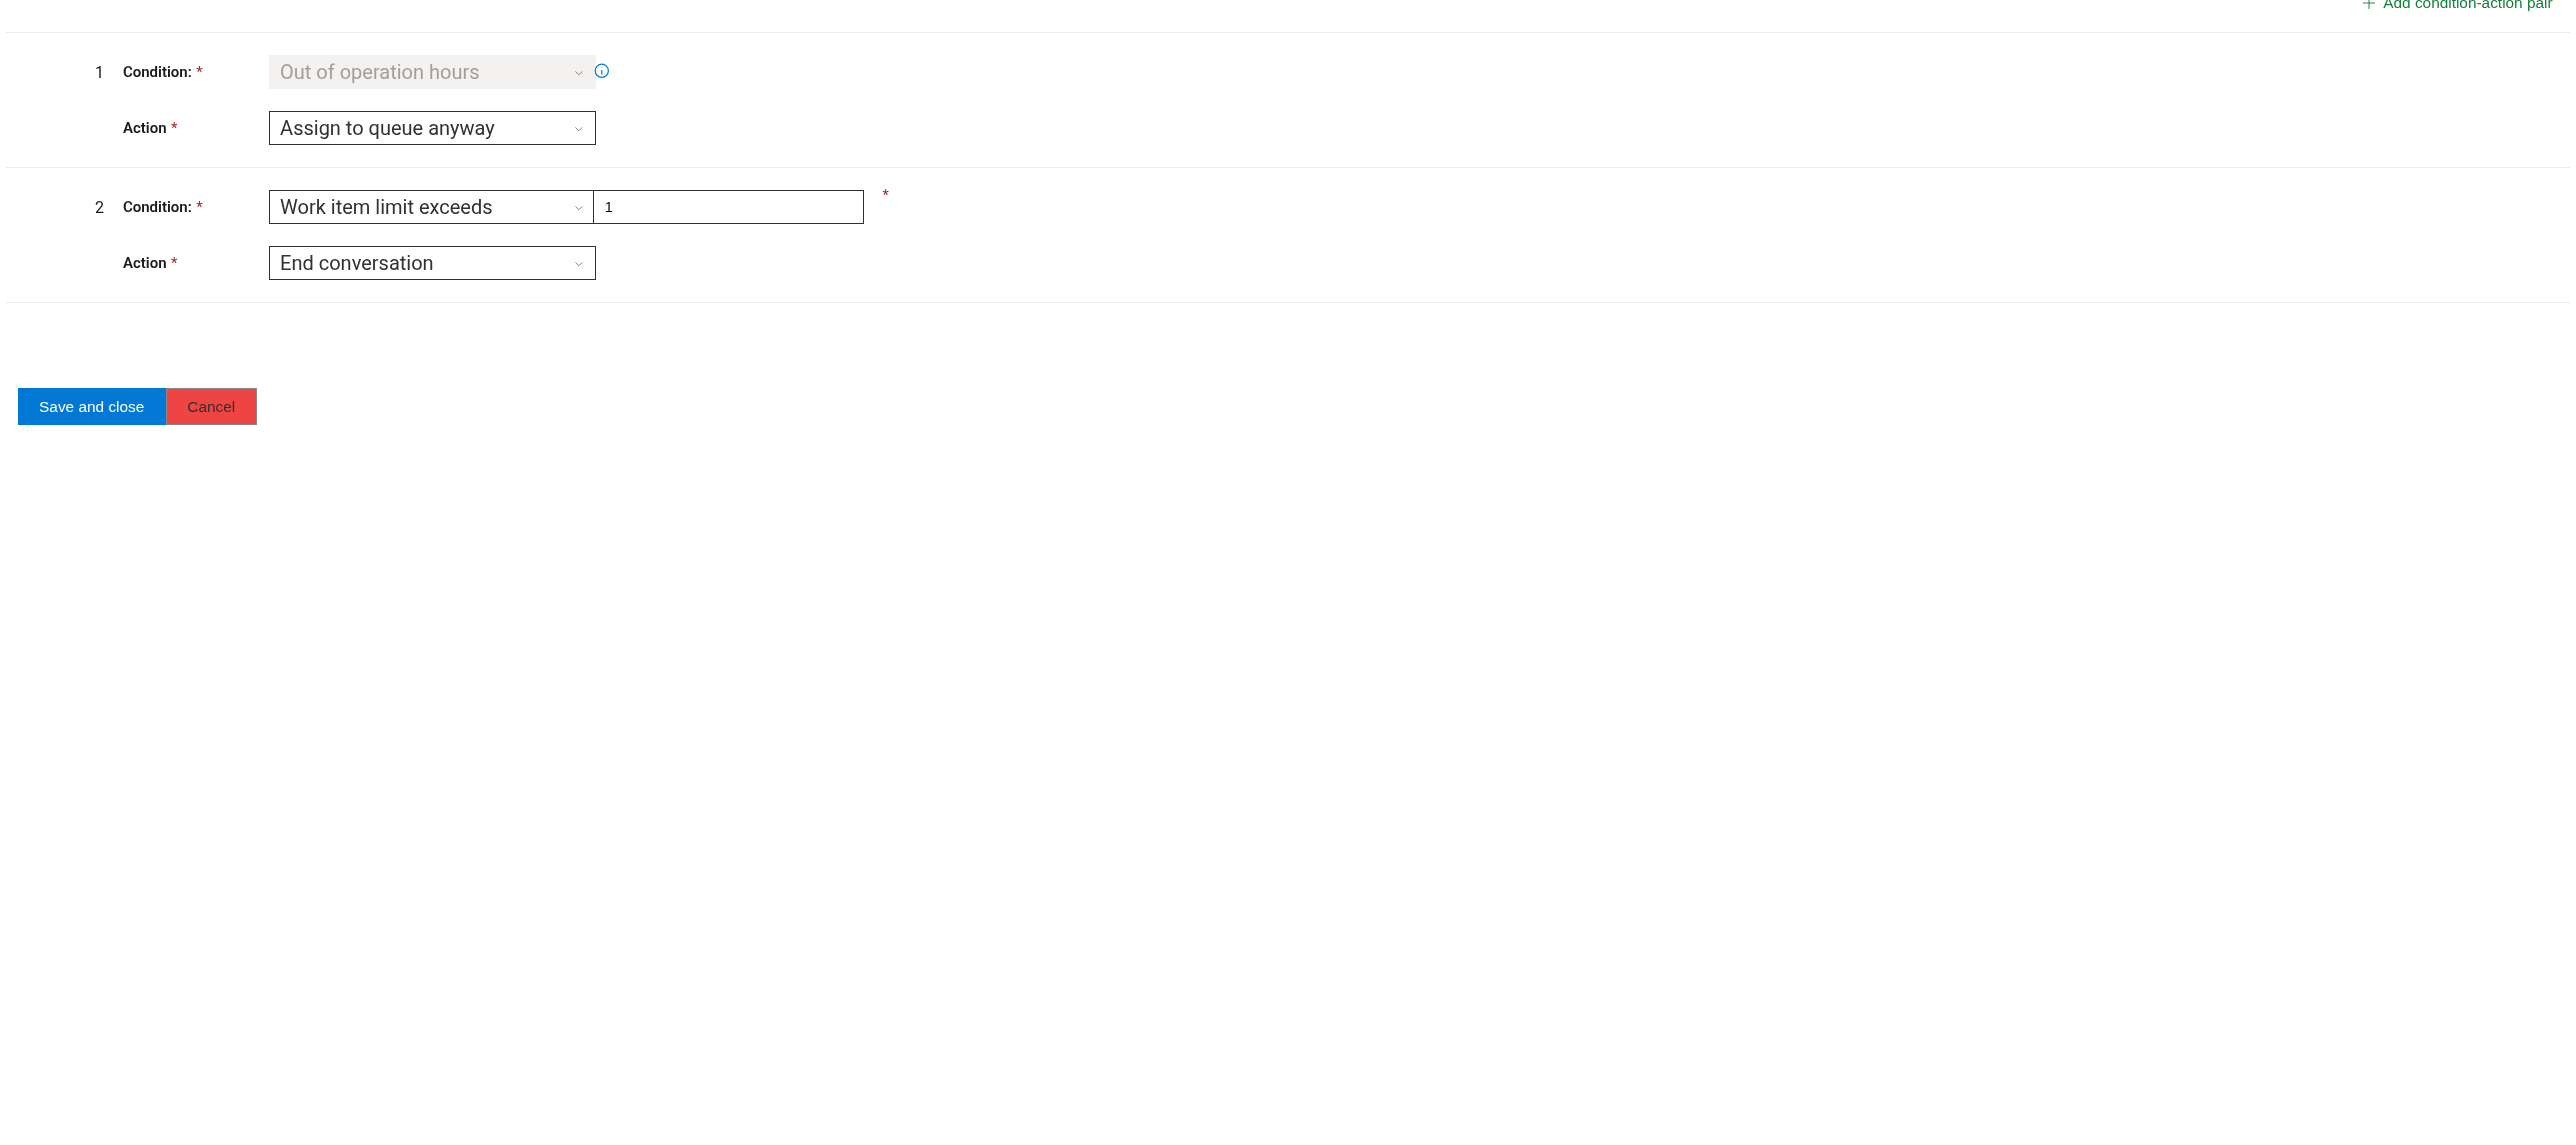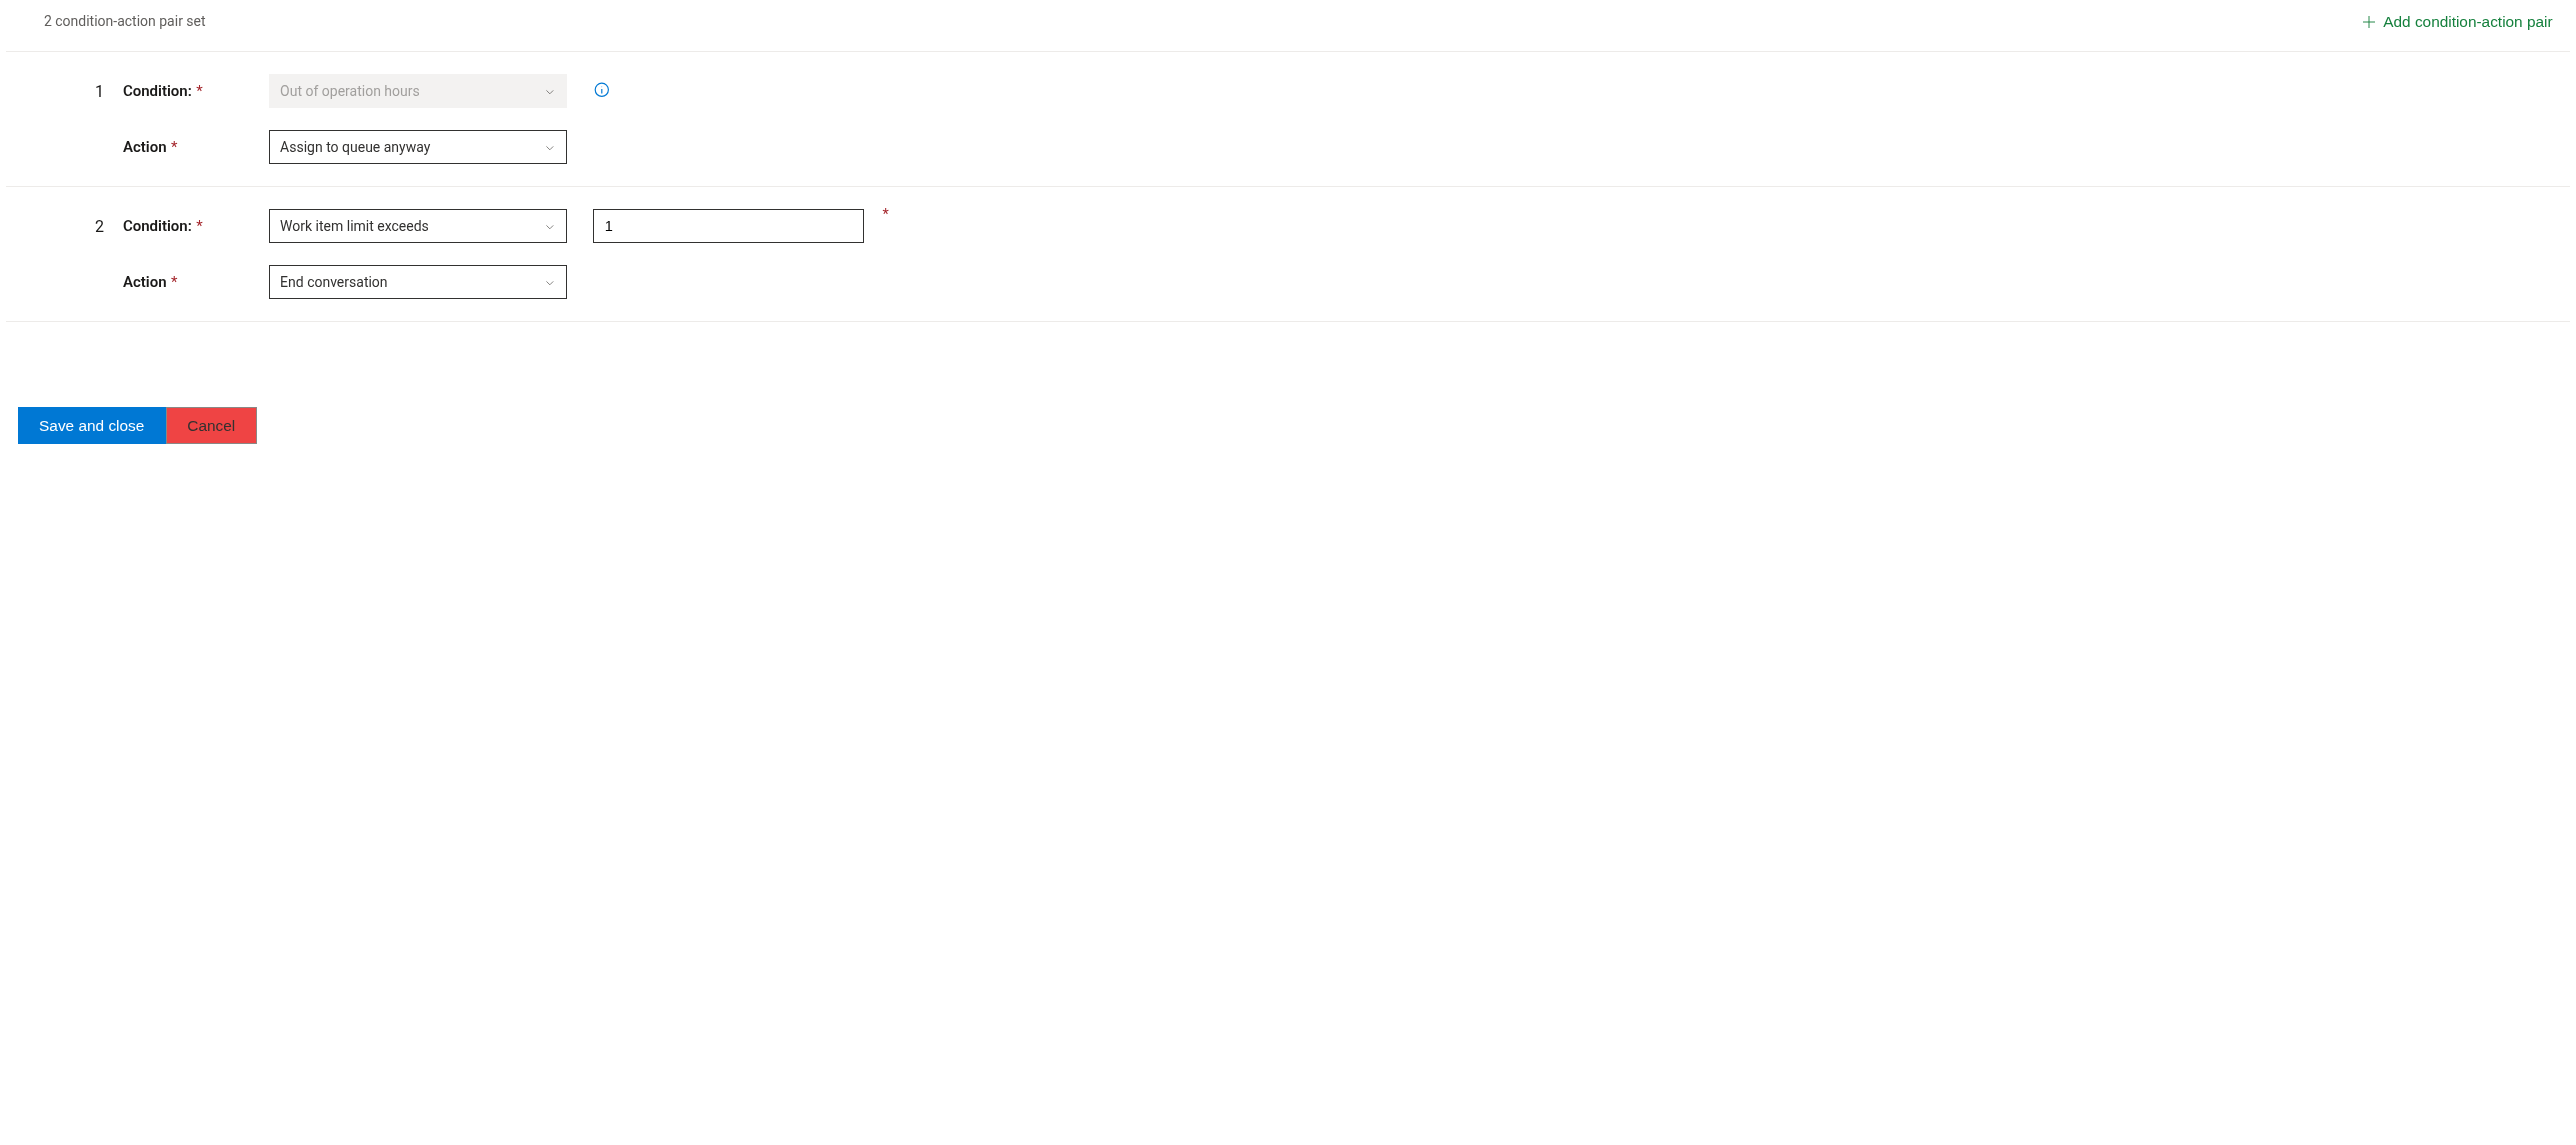--- a/index.html
+++ b/index.html
@@ -117,24 +117,24 @@
   }
   .req { color: #a4262c; font-weight: 400; padding-left: 4.4px; }
 
   .select {
     display: flex;
     align-items: center;
     justify-content: space-between;
     height: 34px;
     border: 0.7px solid #323130;
     padding: 0 10.2px;
-    font-size: 14px;
+    font-size: 20px;
     background: #fff;
     cursor: pointer;
-    width: 298px;
+    width: 327px;
   }
   .select.disabled {
     background: #f3f2f1;
     border-color: #f3f2f1;
     color: #a19f9d;
     cursor: default;
   }
   .select .chev { width: 11.7px; height: 11.7px; color: #605e5c; }
 
   .value-wrap { position: relative; display: inline-block; }
@@ -181,21 +181,20 @@
     border-color: #0078d4;
     color: #fff;
   }
 </style>
 </head>
 <body>
 
 <div class="page">
 
 
-  <div class="section-sub">2 condition-action pair set</div>
 
   <div class="section-action-row">
     <button class="add-pair-btn">
       <svg viewBox="0 0 24 24" fill="none" stroke="currentColor" stroke-width="1.4">
           <line x1="12" y1="3" x2="12" y2="21"></line>
           <line x1="3" y1="12" x2="21" y2="12"></line>
         </svg>
       <span>Add condition-action pair</span>
     </button>
   </div>

